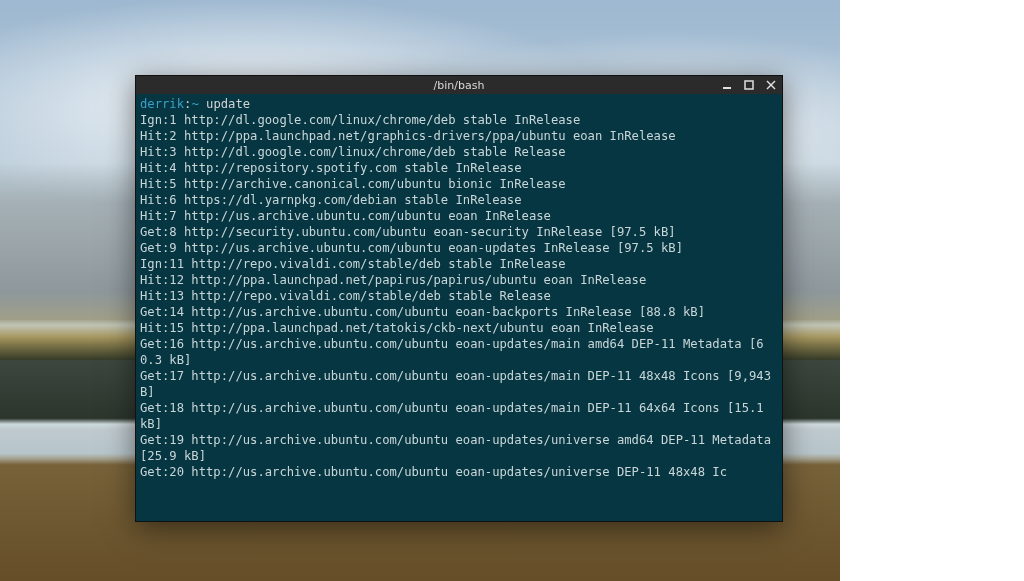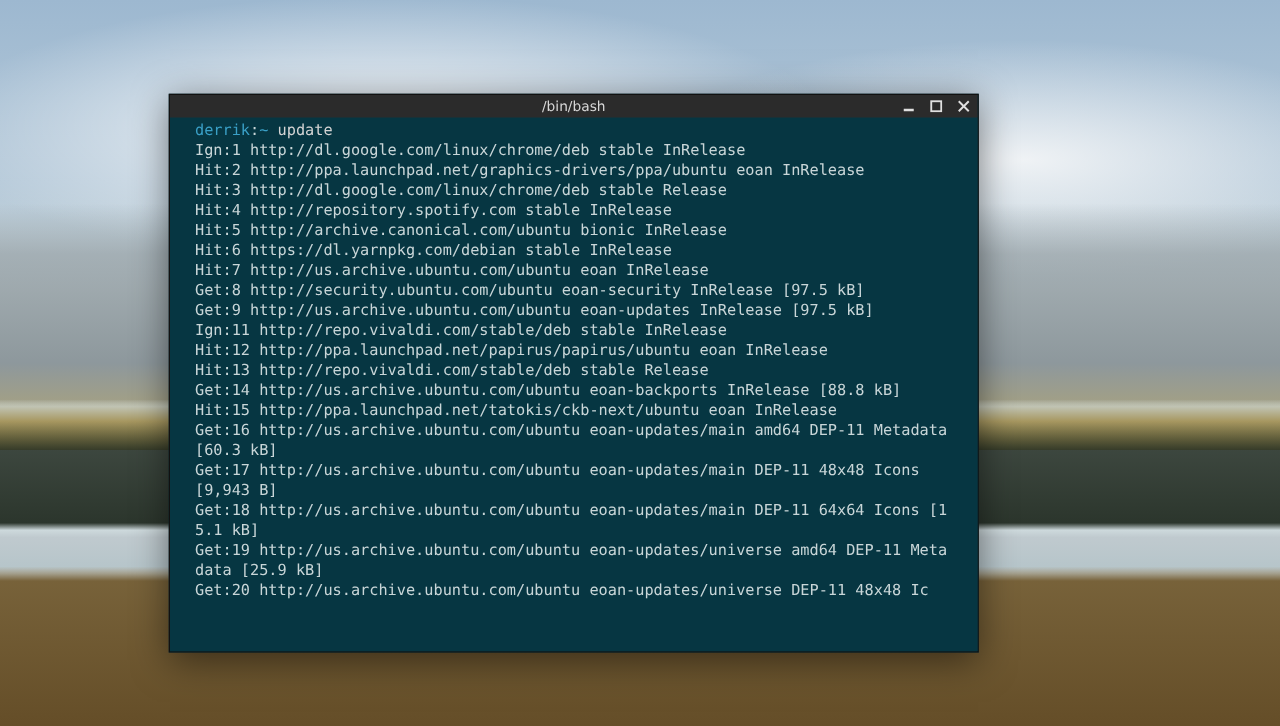--- a/index.html
+++ b/index.html
@@ -1,20 +1,20 @@
 <!DOCTYPE html>
 <html><head>
   <meta charset="utf-8">
   <style>
     * { margin: 0; padding: 0; box-sizing: border-box; }
     html, body { width: 1024px; height: 581px; overflow: hidden; font-family: sans-serif; }
 
     
     .desktop {
-      width: 1024px;
+      width: 840px;
       height: 581px;
       position: relative;
       background:
         
         linear-gradient(to bottom,
           rgba(0,0,0,0) 0%,
           rgba(0,0,0,0) 78%,
           rgba(110, 85, 40, 0.9) 80%,
           rgba(95, 70, 30, 0.95) 100%),
         
@@ -115,21 +115,21 @@
       left: 2px;
       top: 1px;
       width: 14px;
       height: 14px;
       display: flex;
     }
 
     .terminal-body {
       flex: 1;
       background: #063642;
-      padding: 2px 20px;
+      padding: 2px 4px;
       font-family: "DejaVu Sans Mono", "Liberation Mono", monospace;
       font-size: 12.2px;
       line-height: 16px;
       color: #c9d6d8;
       overflow: hidden;
       white-space: pre-wrap;
       word-break: break-all;
     }
     .prompt-user { color: #3aa0c7; }
     .prompt-sep  { color: #c9d6d8; }

